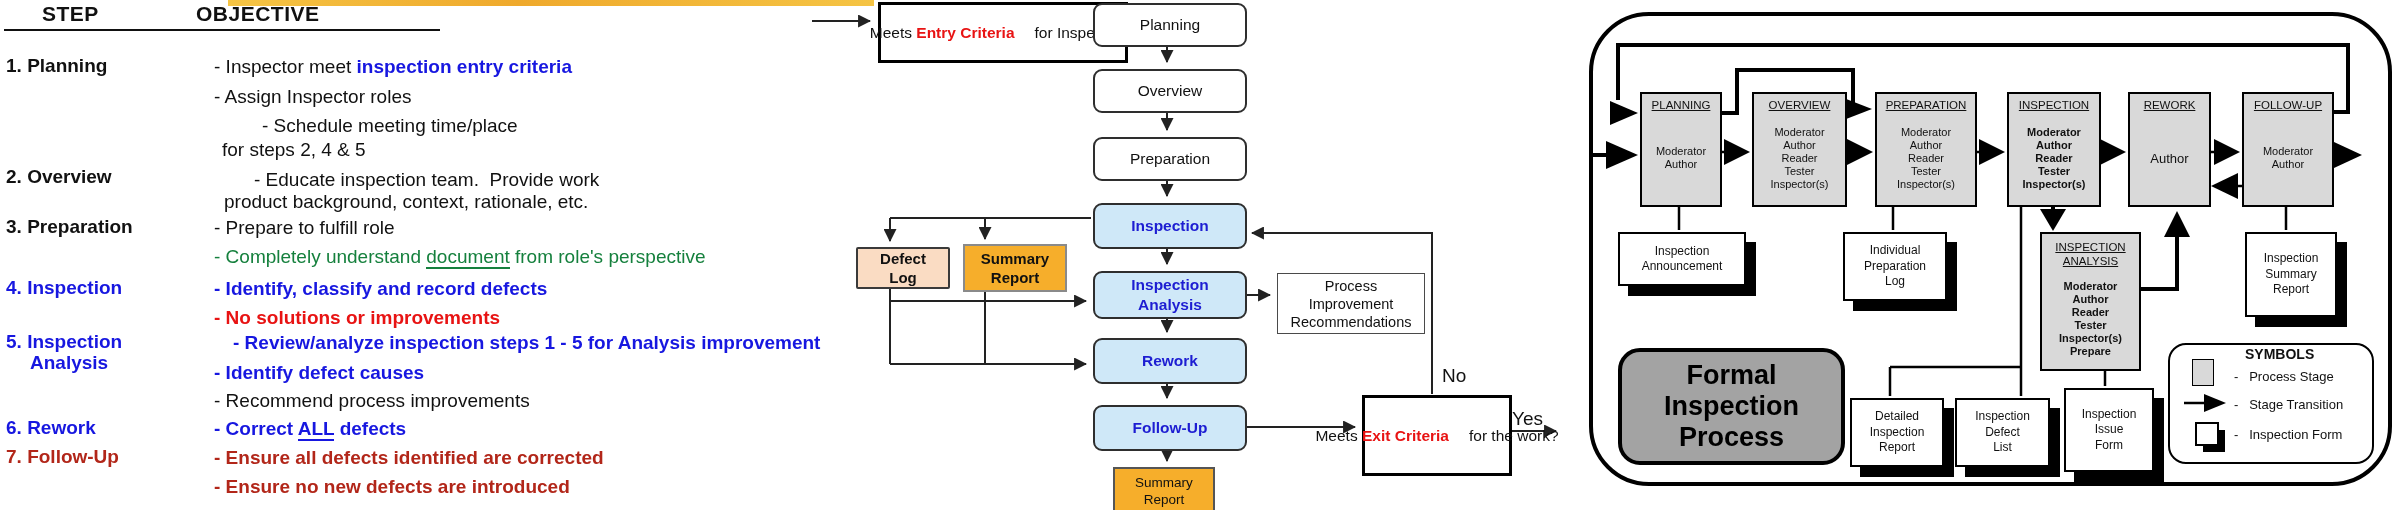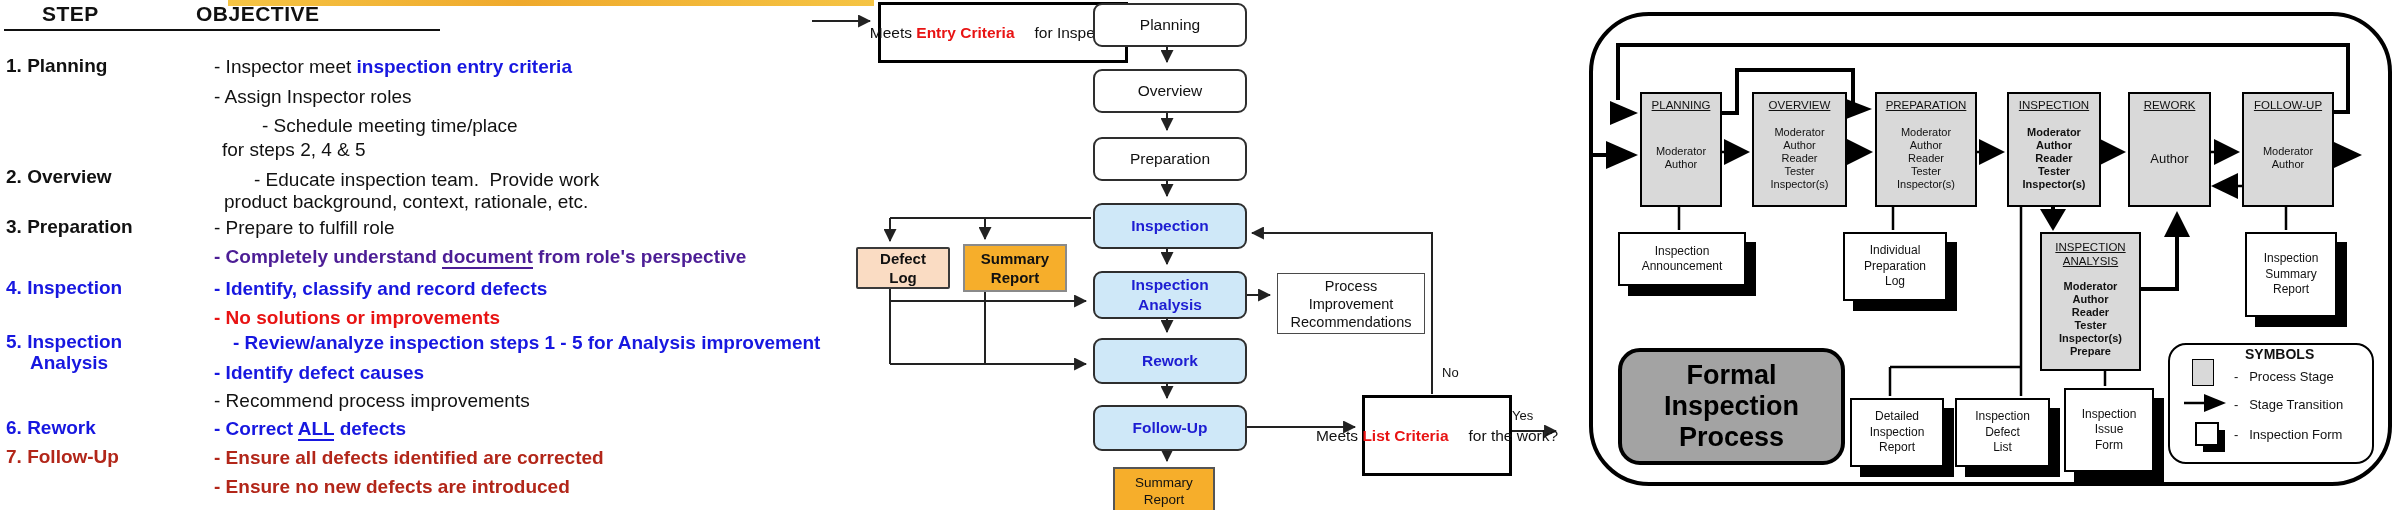--- a/index.html
+++ b/index.html
@@ -7,35 +7,35 @@
           font-family:"Liberation Sans","DejaVu Sans",sans-serif;color:#111;}
   .abs{position:absolute;}
   
   .hdr{font-size:21px;font-weight:700;letter-spacing:.5px;}
   .hrule{height:2px;background:#111;}
   .stepnum{font-size:19px;font-weight:700;white-space:pre;text-align:right;}
   .obj{font-size:19px;white-space:pre;}
   .c-blue{color:#1717e0;font-weight:700;}
   .c-red{color:#e81313;font-weight:700;}
   .c-dred{color:#b22619;font-weight:700;}
-  .c-bold{font-weight:700;color:#4c1d95;}
+  .c-bold{font-weight:400;color:#15803d;}
   .u{border-bottom:2px solid currentColor;}
   
   .fbox{border:2px solid #2e2e2e;border-radius:9px;background:#fff;display:flex;flex-direction:column;
         align-items:center;justify-content:center;text-align:center;font-size:15.5px;line-height:20px;}
   .fbox.blue{background:#cfe8f8;color:#1d1dd2;font-weight:700;}
   .crit{border:3px solid #000;border-radius:0;background:#fff;display:flex;flex-direction:row;
         align-items:center;justify-content:center;text-align:center;font-size:15.5px;line-height:24px;white-space:pre;gap:20px;}
   .peach{background:#fadcc3;border:2px solid #3a3a3a;border-radius:2px;color:#111;font-weight:700;
          display:flex;flex-direction:column;align-items:center;justify-content:center;font-size:15px;line-height:19px;}
   .orange{background:#f6ae2b;border:2px solid #8a8a8a;color:#111;font-weight:700;
          display:flex;flex-direction:column;align-items:center;justify-content:center;font-size:15px;line-height:19px;}
   .plain{border:1.5px solid #4a4a4a;background:#fff;display:flex;flex-direction:column;align-items:center;
          justify-content:center;text-align:center;font-size:14.5px;line-height:18px;}
-  .lbl{font-size:13px;white-space:pre;}
+  .lbl{font-size:19px;white-space:pre;}
   
   .stage{background:#d9d9d9;border:2px solid #000;display:flex;flex-direction:column;align-items:center;text-align:center;}
   .stage .stitle{font-size:11.5px;margin-top:5px;text-decoration:underline;white-space:pre;}
   .roles{flex:1;display:flex;flex-direction:column;justify-content:center;align-items:center;
          font-size:11px;line-height:13px;}
   .roles.b{font-weight:700;}
   .form{background:#fff;border:2px solid #000;box-shadow:10px 10px 0 0 #000;display:flex;flex-direction:column;
         justify-content:center;align-items:center;text-align:center;font-size:12px;line-height:15.5px;}
   .fip{background:#a3a3a3;border:4px solid #000;border-radius:22px;display:flex;flex-direction:column;
        justify-content:center;align-items:center;font-size:27px;line-height:31px;font-weight:700;color:#000;text-align:center;}
@@ -186,21 +186,21 @@
     <div>Report</div>
   </div>
 
   <div class="abs plain" style="left:1277px;top:273px;width:146px;height:59px;">
     <div>Process</div>
     <div>Improvement</div>
     <div>Recommendations</div>
   </div>
 
   <div class="abs crit" style="left:1362px;top:395px;width:144px;height:75px;">
-    <div><span>Meets </span><span class="c-red">List Criteria</span></div>
+    <div><span>Meets </span><span class="c-red">Exit Criteria</span></div>
     <div>for the work?</div>
   </div>
   <div class="abs lbl" style="left:1442px;top:365px;">No</div>
   <div class="abs lbl" style="left:1512px;top:408px;">Yes</div>
 
   <div class="abs orange" style="left:1113px;top:467px;width:98px;height:43px;border-color:#555;font-size:13.5px;line-height:17px;font-weight:400;">
     <div>Summary</div>
     <div>Report</div>
   </div>
 

